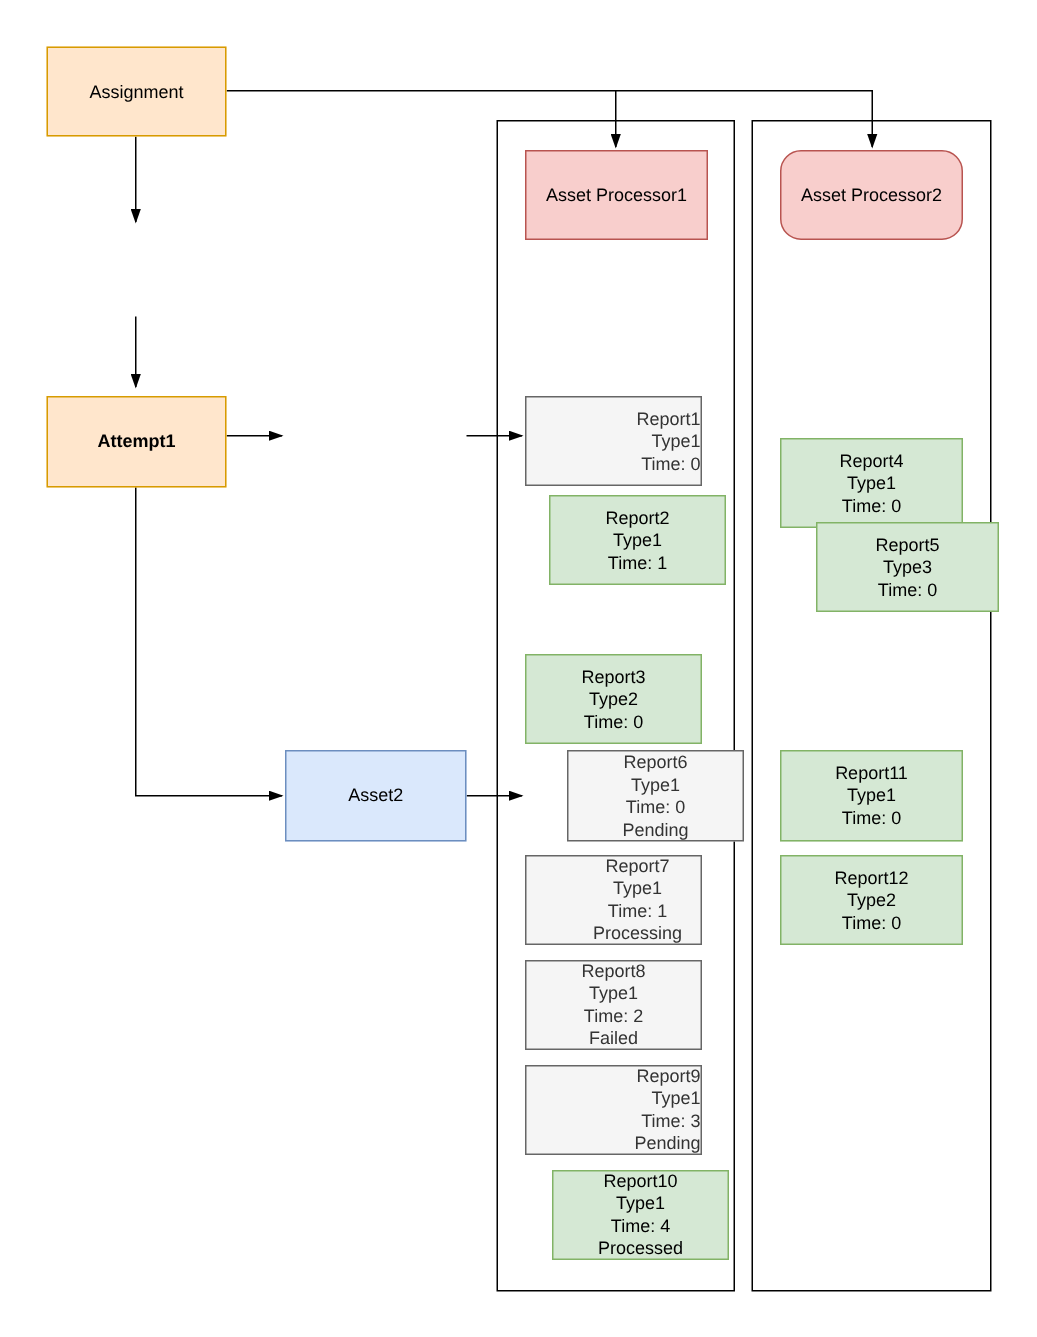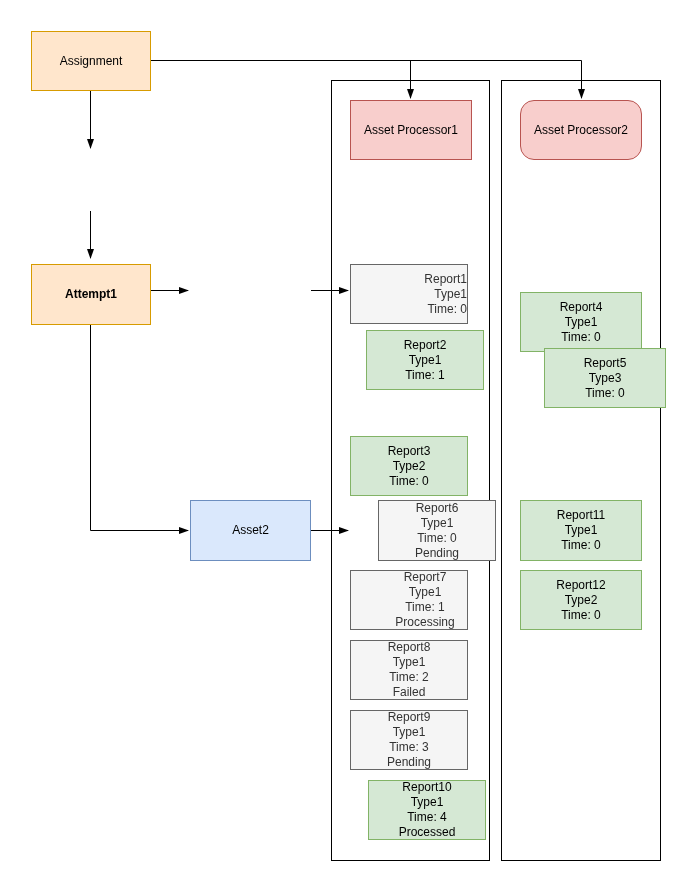--- a/index.html
+++ b/index.html
@@ -115,21 +115,21 @@
     <div>Type1</div>
     <div>Time: 1</div>
     <div>Processing</div>
   </div>
   <div class="node gray" style="left:350px; top:640px; width:118px; height:60px;">
     <div>Report8</div>
     <div>Type1</div>
     <div>Time: 2</div>
     <div>Failed</div>
   </div>
-  <div class="node gray" style="left:350px; top:710px; width:118px; height:60px;">
+  <div class="node gray" style="left:350px; top:710px; width:118px; height:60px;align-items:flex-end;">
     <div>Report9</div>
     <div>Type1</div>
     <div>Time: 3</div>
     <div>Pending</div>
   </div>
   <div class="node green" style="left:350px; top:780px; width:118px; height:60px;margin-left:18px;">
     <div>Report10</div>
     <div>Type1</div>
     <div>Time: 4</div>
     <div>Processed</div>

